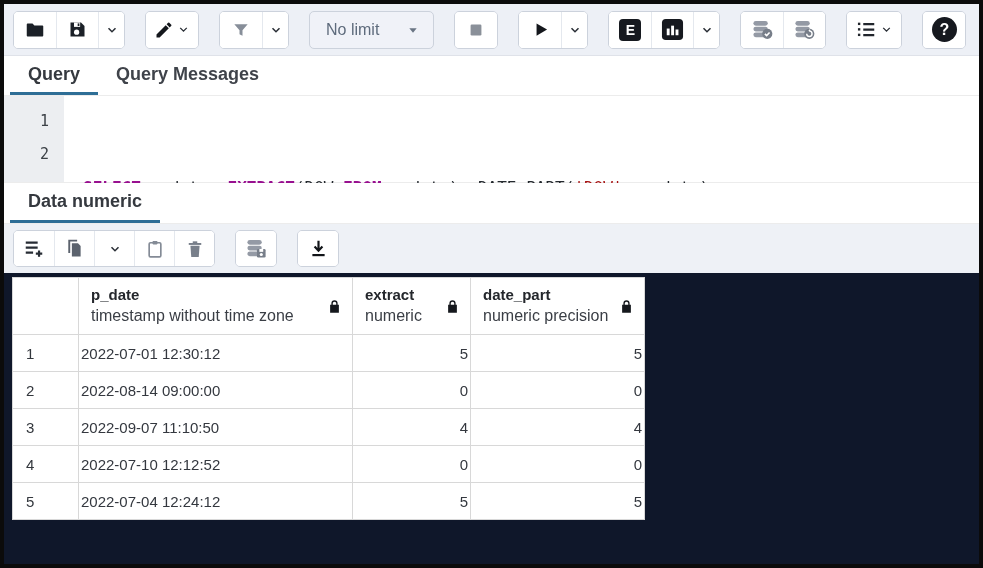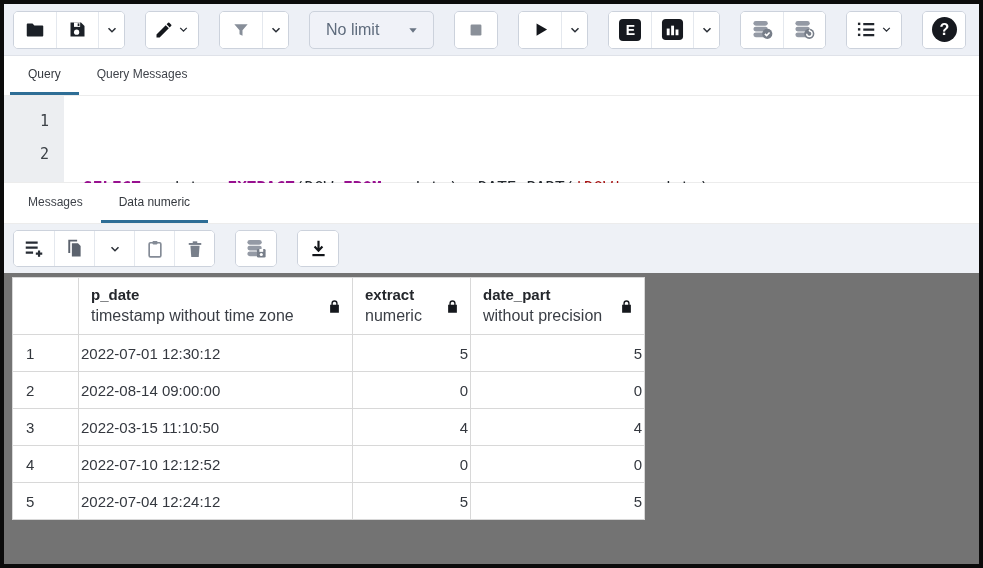--- a/index.html
+++ b/index.html
@@ -23,42 +23,42 @@
   .limit { display:flex; align-items:center; height:38px; border:1px solid #ccd2dc;
            border-radius:5px; background:#f0f2f8; padding:0 12px 0 16px; gap:26px;
            color:#5e6b7c; font-size:16px; cursor:pointer; }
   .badge { width:22px; height:22px; border-radius:4px; background:#16191f; color:#fff;
            font-weight:bold; font-size:14px; display:flex; align-items:center; justify-content:center; }
   .badge.round { width:25px; height:25px; border-radius:50%; font-size:16px; }
 
   
   .tabbar { height:40px; flex:0 0 40px; background:#fff; display:flex; align-items:stretch;
             padding:0 6px; border-bottom:1px solid #ececec; }
-  .tab { display:flex; align-items:center; padding:0 18px; font-size:12px; color:#3f434a;
-         border-bottom:3px solid transparent; cursor:pointer; }
+  .tab { display:flex; align-items:center; padding:0 18px; font-size:18px; color:#3f434a;
+         border-bottom:3px solid transparent; cursor:pointer;font-weight:bold; }
   .tab.active { border-bottom-color:#2e6e96; color:#35393f; }
 
   
   .editor { height:87px; flex:0 0 87px; display:flex; background:#fff;
             font-family:"DejaVu Sans Mono", monospace; font-size:16px; border-bottom:1px solid #ececec; }
   .gutter { width:60px; background:#eceef1; color:#3c4147; text-align:right;
             padding:9px 15px 0 0; line-height:33px; font-size:15px; }
   .code { padding:9px 0 0 19px; line-height:33px; color:#24292e; white-space:pre; }
   .kw  { color:#98108f; font-weight:bold; }
   .str { color:#a61111; }
 
   
   .toolbar2 { height:49px; flex:0 0 49px; background:#eef1f6; display:flex; align-items:center;
               gap:8px; padding:0 9px; }
   .toolbar2 .bgroup { height:37px; }
   .toolbar2 .tbtn { min-width:40px; }
   .gap { width:4px; }
 
   
-  .grid-wrap { flex:1 1 auto; background:#737373; padding:4px 0 0 8px; overflow:hidden; }
+  .grid-wrap { flex:1 1 auto; background:#0f172a; padding:4px 0 0 8px; overflow:hidden; }
   table.grid { border-collapse:collapse; table-layout:fixed; font-size:15px; color:#34383f; }
   .grid th, .grid td { border:1px solid #d8d8d8; background:#fff; }
   .grid thead th { height:57px; padding:4px 10px 4px 12px; text-align:left; vertical-align:middle;
                    font-weight:normal; }
   .hwrap { display:flex; align-items:center; }
   .htext { display:flex; flex-direction:column; line-height:1.35; }
   .col-name { font-weight:bold; font-size:15px; color:#24272c; }
   .col-type { font-size:16px; color:#3a3e45; }
   .hlock { margin-left:auto; padding-left:6px; display:flex; }
   .grid td { height:37px; padding:0 2px; }
@@ -268,23 +268,20 @@
       <div>1</div>
       <div>2</div>
     </div>
     <div class="code">
       <div><span class="kw">SELECT</span><span> p_date, </span><span class="kw">EXTRACT</span><span>(DOW </span><span class="kw">FROM</span><span> p_date), DATE_PART(</span><span class="str">'DOW'</span><span>, p_date)</span></div>
       <div><span class="kw">FROM</span><span> article_information;</span></div>
     </div>
   </div>
 
   <div class="tabbar" style="height:41px;flex-basis:41px;">
-    <div class="tab">
-      <span>Messages</span>
-    </div>
     <div class="tab active">
       <span>Data numeric</span>
     </div>
   </div>
 
   <div class="toolbar2">
     <div class="bgroup">
       <button class="tbtn">
         <span class="icon">
           <svg width="22" height="22" viewBox="0 0 24 24">
@@ -395,21 +392,21 @@
                 <svg width="15" height="15" viewBox="0 0 24 24">
                     <path fill="#15181d" d="M17 9V7a5 5 0 00-10 0v2H5v13h14V9h-2zM9.2 7a2.8 2.8 0 015.6 0v2H9.2V7z"></path>
                   </svg>
               </span>
             </div>
           </th>
           <th class="w-dp">
             <div class="hwrap">
               <div class="htext">
                 <span class="col-name">date_part</span>
-                <span class="col-type">without precision</span>
+                <span class="col-type">numeric precision</span>
               </div>
               <span class="hlock">
                 <svg width="15" height="15" viewBox="0 0 24 24">
                     <path fill="#15181d" d="M17 9V7a5 5 0 00-10 0v2H5v13h14V9h-2zM9.2 7a2.8 2.8 0 015.6 0v2H9.2V7z"></path>
                   </svg>
               </span>
             </div>
           </th>
         </tr>
       </thead>
@@ -421,21 +418,21 @@
           <td class="num">5</td>
         </tr>
         <tr>
           <td class="rownum">2</td>
           <td>2022-08-14 09:00:00</td>
           <td class="num">0</td>
           <td class="num">0</td>
         </tr>
         <tr>
           <td class="rownum">3</td>
-          <td>2022-03-15 11:10:50</td>
+          <td>2022-09-07 11:10:50</td>
           <td class="num">4</td>
           <td class="num">4</td>
         </tr>
         <tr>
           <td class="rownum">4</td>
           <td>2022-07-10 12:12:52</td>
           <td class="num">0</td>
           <td class="num">0</td>
         </tr>
         <tr>

